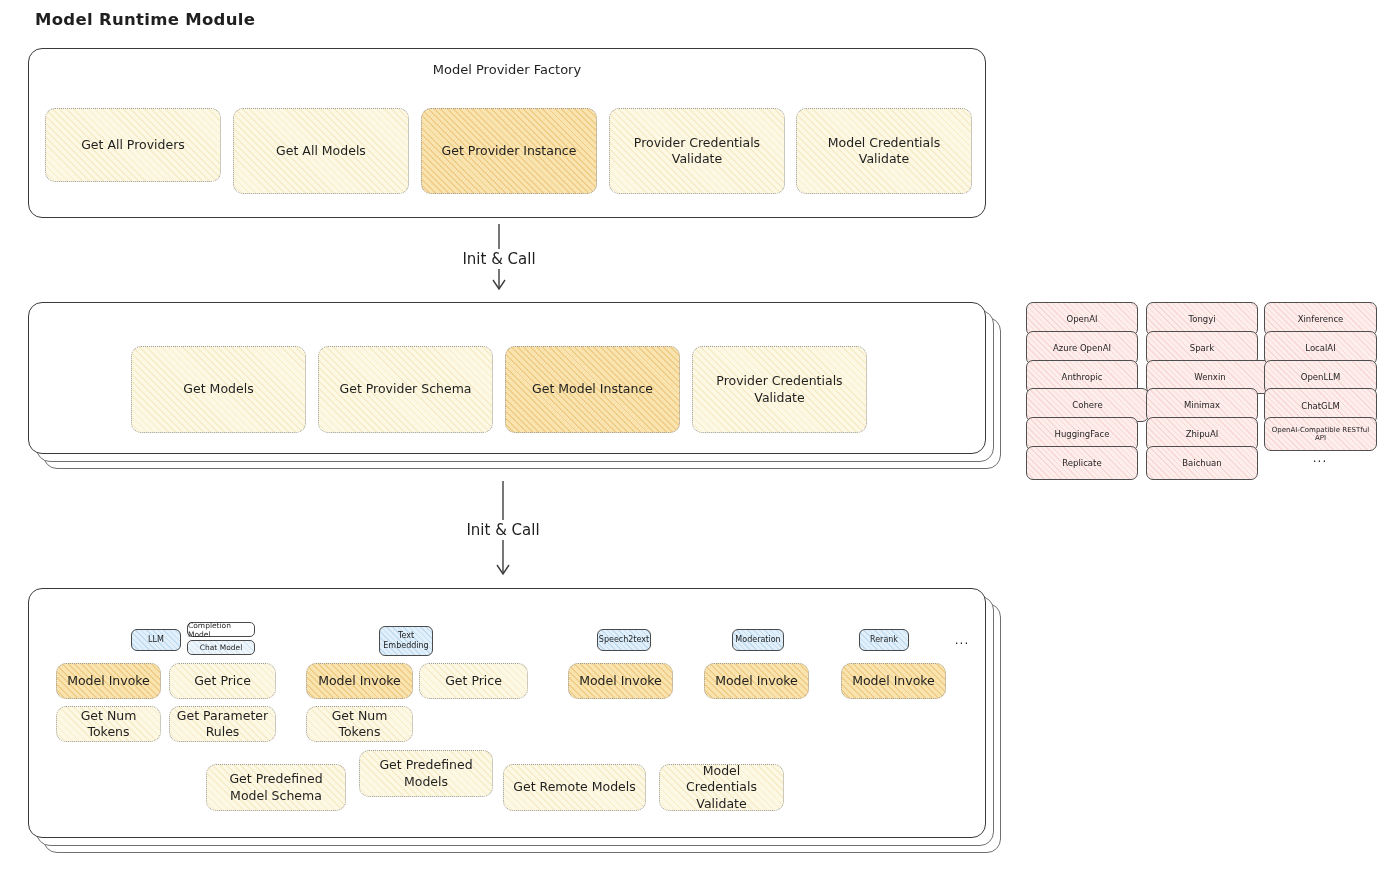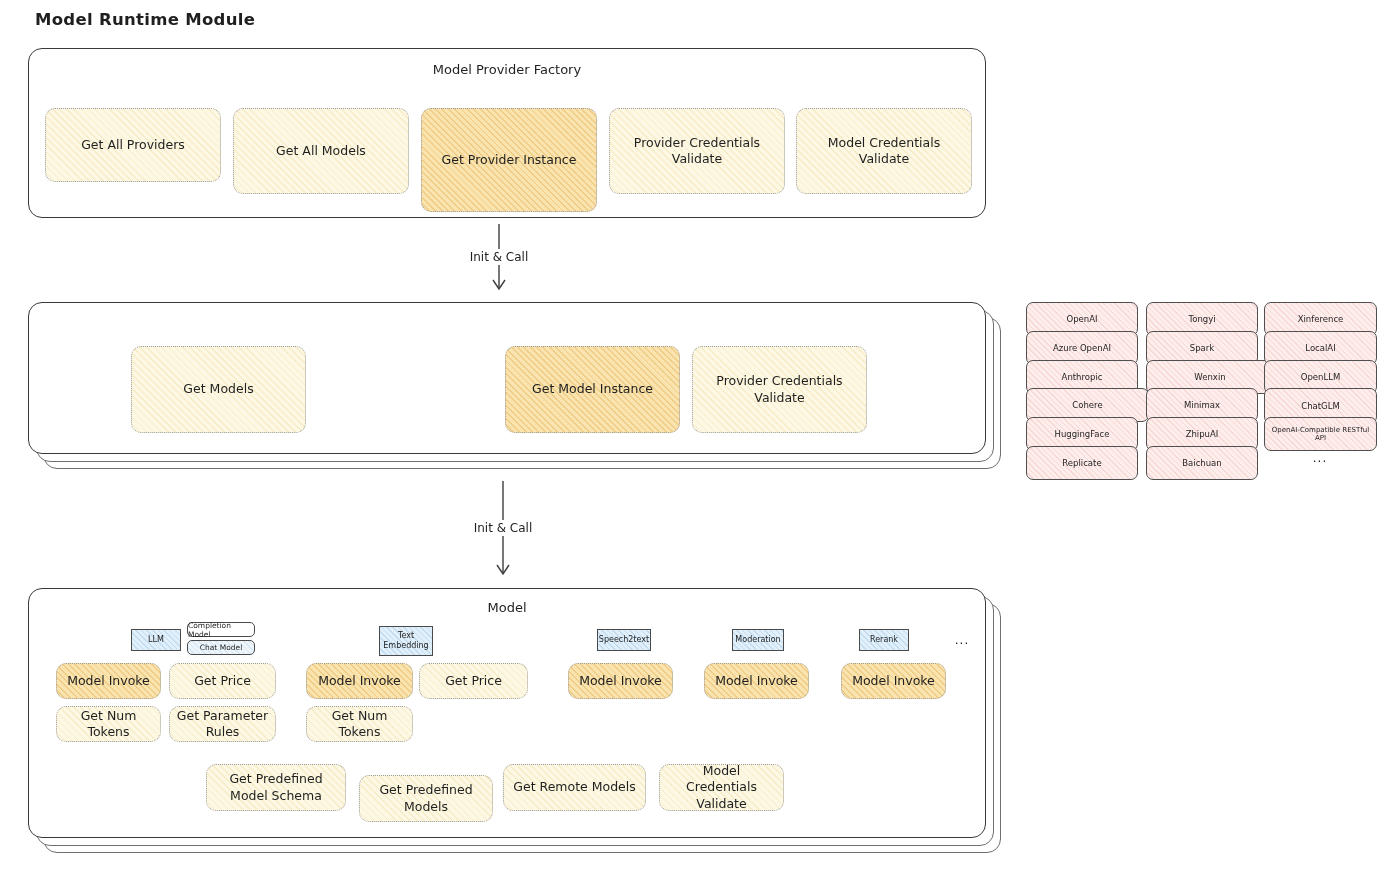--- a/index.html
+++ b/index.html
@@ -16,56 +16,57 @@
   .cream{background-color:#fdf8e3;
          background-image:repeating-linear-gradient(45deg,rgba(233,209,138,.30) 0 1.2px,transparent 1.2px 5px)}
   .hl{background-color:#f9e3ae;
       background-image:repeating-linear-gradient(45deg,rgba(228,172,78,.40) 0 1.4px,transparent 1.4px 4.5px)}
   .pinkbox{display:flex;align-items:center;justify-content:center;text-align:center;
            border:1.3px solid #4f4f4f;border-radius:7px;font-size:8.5px;padding:16px 2px;
            background-color:#fdeeec;box-sizing:border-box;
            background-image:repeating-linear-gradient(45deg,rgba(235,160,158,.28) 0 1px,transparent 1px 4px)}
   .pinkbox.tiny{font-size:7px}
   .tab{display:flex;align-items:center;justify-content:center;text-align:center;
-       border:1.3px solid #4a4a4a;border-radius:0;font-size:8px;line-height:1.2;
+       border:1.3px solid #4a4a4a;border-radius:6px;font-size:8px;line-height:1.2;
        background-color:#e0effa;box-sizing:border-box;
        background-image:repeating-linear-gradient(45deg,rgba(130,180,220,.32) 0 1px,transparent 1px 4px)}
   .minitab{display:flex;align-items:center;justify-content:center;border:1.2px solid #4a4a4a;
            border-radius:5px;font-size:7.5px;background:#fff;box-sizing:border-box}
   .minitab.bluey{background-color:#eef6fc;
            background-image:repeating-linear-gradient(45deg,rgba(130,180,220,.22) 0 1px,transparent 1px 4px)}
-  .alabel{position:absolute;text-align:center;font-size:12px;background:#fff;padding:1px 0}
+  .alabel{position:absolute;text-align:center;font-size:15px;background:#fff;padding:1px 0}
   .dots{font-size:12px;letter-spacing:1px;display:flex;align-items:center;justify-content:center}
 </style>
 </head>
 <body>
 
 <div class="page">
 
   <div class="abs ptitle" style="left:35px;top:10px">Model Runtime Module</div>
 
   <div class="abs container" style="left:28px;top:48px;width:958px;height:170px">
     <div class="ctitle" style="top:13px">Model Provider Factory</div>
     <div class="abs box cream" style="left:16px;top:59px;width:176px;height:74px">Get All Providers</div>
     <div class="abs box cream" style="left:204px;top:59px;width:176px;height:86px">Get All Models</div>
-    <div class="abs box hl" style="left:392px;top:59px;width:176px;height:104px">Get Provider Instance</div>
+    <div class="abs box hl" style="left:392px;top:59px;width:176px;height:86px">Get Provider Instance</div>
     <div class="abs box cream" style="left:580px;top:59px;width:176px;height:86px">Provider Credentials Validate</div>
     <div class="abs box cream" style="left:767px;top:59px;width:176px;height:86px">Model Credentials Validate</div>
   </div>
 
   <svg class="abs" style="left:489px;top:224px" width="20" height="72">
     <line x1="10" y1="0" x2="10" y2="64" stroke="#3d3d3d" stroke-width="1.4"></line>
     <polyline points="4,56 10,65 16,56" fill="none" stroke="#3d3d3d" stroke-width="1.4"></polyline>
   </svg>
   <div class="alabel" style="left:459px;top:249px;width:80px">Init &amp; Call</div>
 
   <div class="abs layer" style="left:43px;top:317px;width:958px;height:152px"></div>
   <div class="abs layer" style="left:36px;top:310px;width:958px;height:152px"></div>
   <div class="abs container" style="left:28px;top:302px;width:958px;height:152px">
     <div class="abs box cream" style="left:102px;top:43px;width:175px;height:87px">Get Models</div>
+    <div class="abs box cream" style="left:289px;top:43px;width:175px;height:87px">Get Provider Schema</div>
     <div class="abs box hl" style="left:476px;top:43px;width:175px;height:87px">Get Model Instance</div>
     <div class="abs box cream" style="left:663px;top:43px;width:175px;height:87px">Provider Credentials Validate</div>
   </div>
 
   <div class="abs pinkbox" style="left:1026px;top:302px;width:112px;height:23px">OpenAI</div>
   <div class="abs pinkbox" style="left:1026px;top:331px;width:112px;height:23px">Azure OpenAI</div>
   <div class="abs pinkbox" style="left:1026px;top:360px;width:112px;height:23px">Anthropic</div>
   <div class="abs pinkbox" style="left:1026px;top:388px;width:123px;height:23px">Cohere</div>
   <div class="abs pinkbox" style="left:1026px;top:417px;width:112px;height:23px">HuggingFace</div>
   <div class="abs pinkbox" style="left:1026px;top:446px;width:112px;height:23px">Replicate</div>
@@ -86,21 +87,20 @@
 
   <svg class="abs" style="left:493px;top:481px" width="20" height="100">
     <line x1="10" y1="0" x2="10" y2="92" stroke="#3d3d3d" stroke-width="1.4"></line>
     <polyline points="4,84 10,93 16,84" fill="none" stroke="#3d3d3d" stroke-width="1.4"></polyline>
   </svg>
   <div class="alabel" style="left:463px;top:520px;width:80px">Init &amp; Call</div>
 
   <div class="abs layer" style="left:43px;top:603px;width:958px;height:250px"></div>
   <div class="abs layer" style="left:36px;top:596px;width:958px;height:250px"></div>
   <div class="abs container" style="left:28px;top:588px;width:958px;height:250px">
-    <div class="ctitle" style="top:11px">Model</div>
 
     <div class="abs tab" style="left:102px;top:40px;width:50px;height:22px">LLM</div>
     <div class="abs minitab" style="left:158px;top:33px;width:68px;height:15px">Completion Model</div>
     <div class="abs minitab bluey" style="left:158px;top:51px;width:68px;height:15px">Chat Model</div>
     <div class="abs tab" style="left:350px;top:37px;width:54px;height:30px">Text Embedding</div>
     <div class="abs tab" style="left:568px;top:40px;width:54px;height:22px">Speech2text</div>
     <div class="abs tab" style="left:703px;top:40px;width:52px;height:22px">Moderation</div>
     <div class="abs tab" style="left:830px;top:40px;width:50px;height:22px">Rerank</div>
     <div class="abs dots" style="left:918px;top:40px;width:30px;height:22px">...</div>
 
@@ -110,18 +110,18 @@
     <div class="abs box cream" style="left:390px;top:74px;width:109px;height:36px">Get Price</div>
     <div class="abs box hl" style="left:539px;top:74px;width:105px;height:36px">Model Invoke</div>
     <div class="abs box hl" style="left:675px;top:74px;width:105px;height:36px">Model Invoke</div>
     <div class="abs box hl" style="left:812px;top:74px;width:105px;height:36px">Model Invoke</div>
 
     <div class="abs box cream" style="left:27px;top:117px;width:105px;height:36px">Get Num Tokens</div>
     <div class="abs box cream" style="left:140px;top:117px;width:107px;height:36px">Get Parameter Rules</div>
     <div class="abs box cream" style="left:277px;top:117px;width:107px;height:36px">Get Num Tokens</div>
 
     <div class="abs box cream" style="left:177px;top:175px;width:140px;height:47px">Get Predefined Model Schema</div>
-    <div class="abs box cream" style="left:330px;top:186px;width:134px;height:47px">Get Predefined Models</div>
+    <div class="abs box cream" style="left:330px;top:161px;width:134px;height:47px">Get Predefined Models</div>
     <div class="abs box cream" style="left:474px;top:175px;width:143px;height:47px">Get Remote Models</div>
     <div class="abs box cream" style="left:630px;top:175px;width:125px;height:47px">Model Credentials Validate</div>
   </div>
 
 </div>
 
 </body></html>

